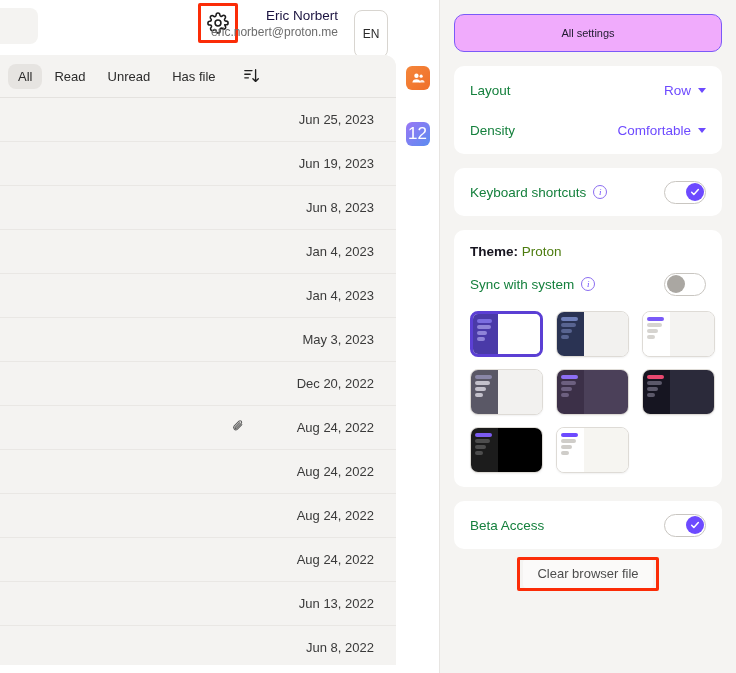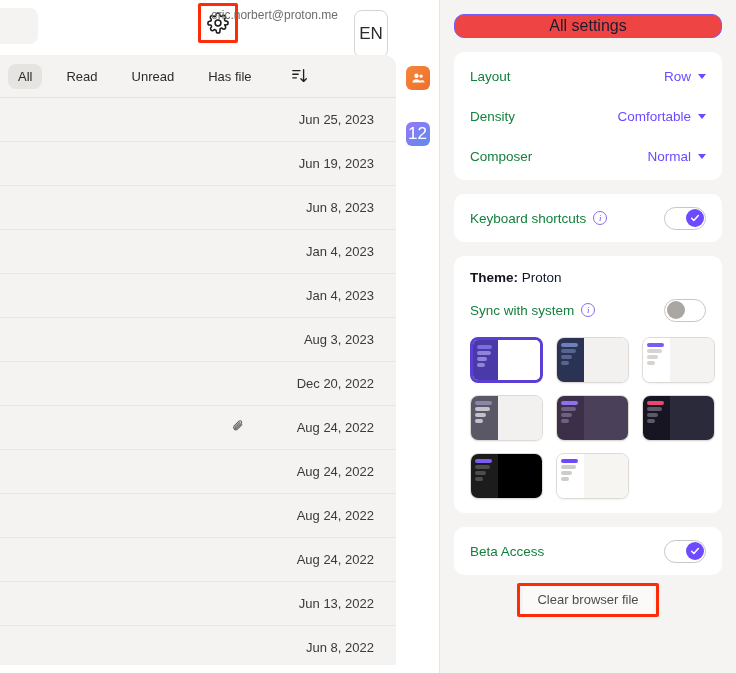--- a/index.html
+++ b/index.html
@@ -56,38 +56,38 @@
   }
   .account-name { font-size: 13.5px; color: #1b1340; font-weight: 400; }
   .account-email { font-size: 12px; color: #6d6d6d; }
 
   .lang-badge {
     position: absolute; right: 8px; top: 10px;
     width: 34px; height: 48px;
     border: 1px solid #d8d5d0;
     border-radius: 8px;
     display: flex; align-items: center; justify-content: center;
-    font-size: 17px; color: #2b2b2b;
+    font-size: 12px; color: #2b2b2b;
     background:#fff;
   }
 
   .list-panel {
     position: absolute;
     left: 0; top: 55px; right: 0; bottom: 8px;
     background: #f4f3f1;
     border-top-right-radius: 12px;
     border-top-left-radius: 0;
     overflow: hidden;
   }
 
   .filter-bar {
     height: 42px;
     display: flex; align-items: center;
     padding: 0 8px;
-    gap: 14px;
+    gap: 2px;
     background: #f4f3f1;
   }
   .filter-pill {
     font-size: 13px; color: #2b2b2b;
     padding: 5px 10px;
     border-radius: 8px;
     background: transparent;
     white-space: nowrap;
   }
   .filter-pill.active { background: #e6e4e1; }
@@ -152,26 +152,26 @@
   }
   .settings-header {
     display:flex; align-items:center; justify-content:space-between;
     padding: 16px 16px 0 16px;
   }
   .settings-title { font-size: 17px; font-weight: 700; color: #0f0d17; }
   .close-btn { width: 26px; height: 26px; display:flex; align-items:center; justify-content:center; color:#2b2b2b; }
 
   .all-settings-btn {
     margin: 14px 14px 0 14px;
-    height: 24px;
+    height: 38px;
     border: 1px solid #7a5af8;
     border-radius: 10px;
-    background: #ef4444;
+    background: #f0abfc;
     display:flex; align-items:center; justify-content:center;
-    font-size: 16px; color: #1f1b2e;
+    font-size: 11px; color: #1f1b2e;
   }
 
   .card {
     margin: 14px 14px 0 14px;
     background: #ffffff;
     border-radius: 10px;
     padding: 4px 0;
   }
   .card-row {
     height: 40px;
@@ -213,21 +213,21 @@
     display:flex;align-items:center;justify-content:center;
   }
   .toggle.on .knob { right: 1.5px; background: #6d4aff; }
   .toggle.off .knob { left: 1.5px; background: #aaa7a2; }
   .toggle .knob svg { display:block; }
 
   
   .theme-card { padding: 12px 0 14px 0; }
   .theme-title { font-size: 13.5px; color:#16141f; padding: 2px 16px 10px 16px; }
   .theme-title b { font-weight: 700; }
-  .theme-title span.val { color:#0f172a; }
+  .theme-title span.val { color:#4d7c0f; }
   .sync-row { height: 30px; display:flex; align-items:center; justify-content:space-between; padding: 0 16px; margin-bottom: 12px;}
 
   .swatch-grid {
     display: grid;
     grid-template-columns: repeat(3, 73px);
     gap: 12px 13px;
     padding: 0 16px;
   }
   .swatch {
     width: 73px; height: 46px;
@@ -286,20 +286,21 @@
 
       <div class="gear-wrap gear-icon">
         <svg width="22" height="22" viewBox="0 0 24 24" fill="none" stroke="#1c1c1c" stroke-width="1.7">
           <circle cx="12" cy="12" r="3.2"></circle>
           <path d="M19.4 13.5a1.6 1.6 0 0 0 .33 1.77l.06.06a2 2 0 1 1-2.83 2.83l-.06-.06a1.6 1.6 0 0 0-1.77-.33 1.6 1.6 0 0 0-.97 1.47V21a2 2 0 1 1-4 0v-.11a1.6 1.6 0 0 0-1.05-1.47 1.6 1.6 0 0 0-1.77.33l-.06.06a2 2 0 1 1-2.83-2.83l.06-.06a1.6 1.6 0 0 0 .33-1.77 1.6 1.6 0 0 0-1.47-.97H3a2 2 0 1 1 0-4h.11a1.6 1.6 0 0 0 1.47-1.05 1.6 1.6 0 0 0-.33-1.77l-.06-.06a2 2 0 1 1 2.83-2.83l.06.06a1.6 1.6 0 0 0 1.77.33H9a1.6 1.6 0 0 0 .97-1.47V3a2 2 0 1 1 4 0v.11a1.6 1.6 0 0 0 .97 1.47 1.6 1.6 0 0 0 1.77-.33l.06-.06a2 2 0 1 1 2.83 2.83l-.06.06a1.6 1.6 0 0 0-.33 1.77V9a1.6 1.6 0 0 0 1.47.97H21a2 2 0 1 1 0 4h-.11a1.6 1.6 0 0 0-1.49.97z"></path>
         </svg>
       </div>
       <div class="gear-highlight"></div>
 
       <div class="account">
+        <div class="account-name">Eric Norbert</div>
         <div class="account-email">eric.norbert@proton.me</div>
       </div>
 
       <div class="lang-badge">EN</div>
     </div>
 
     <div class="list-panel">
       <div class="filter-bar">
         <div class="filter-pill active">All</div>
         <div class="filter-pill">Read</div>
@@ -325,21 +326,21 @@
           <div class="mail-row">
             <span class="mail-date">Jun 8, 2023</span>
           </div>
           <div class="mail-row">
             <span class="mail-date">Jan 4, 2023</span>
           </div>
           <div class="mail-row">
             <span class="mail-date">Jan 4, 2023</span>
           </div>
           <div class="mail-row">
-            <span class="mail-date">Aug 3, 2023</span>
+            <span class="mail-date">May 3, 2023</span>
           </div>
           <div class="mail-row">
             <span class="mail-date">Dec 20, 2022</span>
           </div>
           <div class="mail-row">
             <span class="attach-icon"><svg width="15" height="15" viewBox="0 0 20 20" fill="none" stroke="#5c5c5c" stroke-width="1.4" stroke-linecap="round">
                 <path d="M14.5 8.2 8.3 14.4a3 3 0 0 1-4.2-4.2l6.6-6.6a2 2 0 0 1 2.9 2.9l-6.6 6.6a1 1 0 0 1-1.4-1.4l6.1-6.1"></path>
               </svg></span>
             <span class="mail-date">Aug 24, 2022</span>
           </div>
@@ -386,27 +387,20 @@
         <div class="row-label">Layout</div>
         <div class="row-value">
           <span>Row</span>
           <span class="caret"></span>
         </div>
       </div>
       <div class="card-row">
         <div class="row-label">Density</div>
         <div class="row-value">
           <span>Comfortable</span>
-          <span class="caret"></span>
-        </div>
-      </div>
-      <div class="card-row">
-        <div class="row-label">Composer</div>
-        <div class="row-value">
-          <span>Normal</span>
           <span class="caret"></span>
         </div>
       </div>
     </div>
 
     <div class="card">
       <div class="card-row">
         <div class="label-with-info">
           <span class="row-label">Keyboard shortcuts</span>
           <span class="info-icon">i</span>

